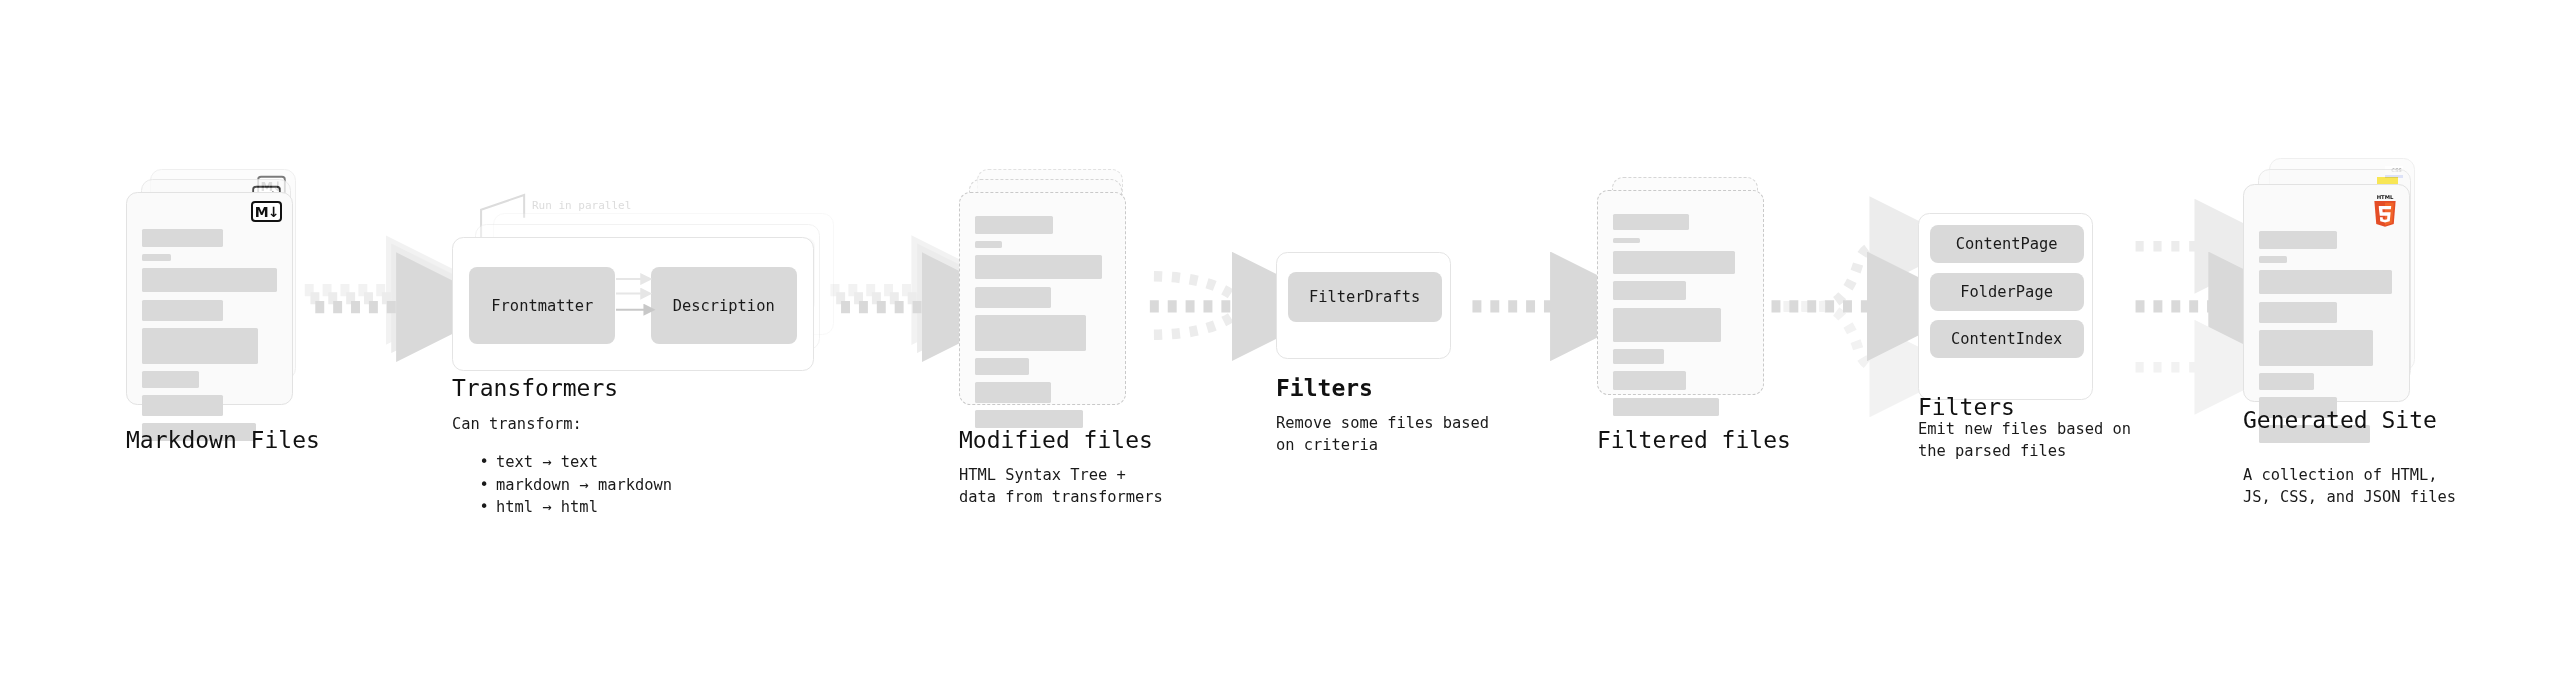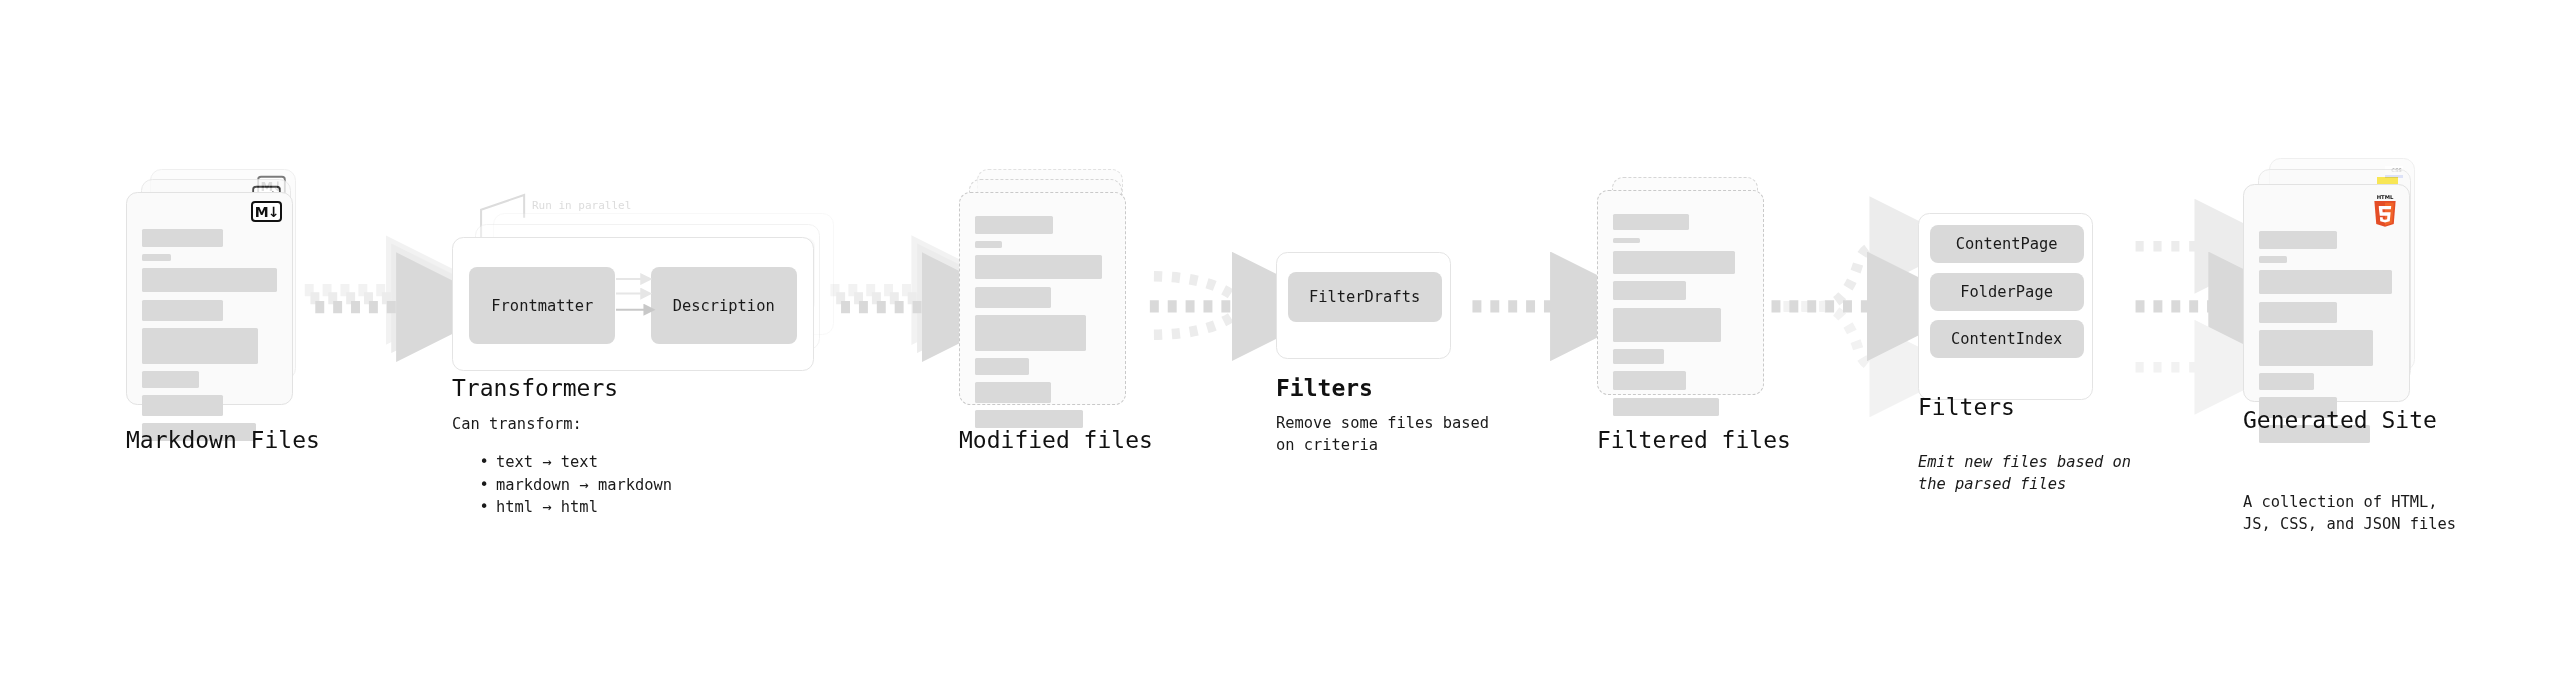--- a/index.html
+++ b/index.html
@@ -265,20 +265,22 @@
           <div class="doc-line" style="width:56%; height:21px;"></div>
           <div class="doc-line" style="width:82%; height:36px;"></div>
           <div class="doc-line" style="width:40%; height:16.3px;"></div>
           <div class="doc-line" style="width:56%; height:21px;"></div>
           <div class="doc-line" style="width:80%; height:18px;"></div>
         </div>
       </div>
     </div>
   </div>
   <div class="caption-title" style="left:959px; top:427px;">Modified files</div>
+  <div class="caption-sub" style="left:959px; top:465px;">HTML Syntax Tree +
+data from transformers</div>
 
   <div class="node" style="left:1276px; top:252px;">
     <div class="plugin-box" style="left:0; top:0; width:175px; height:107px;">
       <div class="pill" style="left:10.6px; top:18.7px; width:154px; height:50px;">FilterDrafts</div>
     </div>
   </div>
   <div class="caption-title" style="left:1276px; top:375px;font-weight:bold;">Filters</div>
   <div class="caption-sub" style="left:1276px; top:413px;">Remove some files based
 on criteria</div>
 
@@ -302,21 +304,21 @@
   <div class="caption-title" style="left:1597px; top:427px;">Filtered files</div>
 
   <div class="node" style="left:1918px; top:213px;">
     <div class="plugin-box" style="left:0; top:0; width:175px; height:187px;">
       <div class="pill" style="left:10.6px; top:11.4px; width:154px; height:38px;">ContentPage</div>
       <div class="pill" style="left:10.6px; top:59px; width:154px; height:38px;">FolderPage</div>
       <div class="pill" style="left:10.6px; top:106px; width:154px; height:38px;">ContentIndex</div>
     </div>
   </div>
   <div class="caption-title" style="left:1918px; top:394px;">Filters</div>
-  <div class="caption-sub" style="left:1918px; top:452px;font-style:italic;">Emit new files based on
+  <div class="caption-sub" style="left:1918px; top:419px;">Emit new files based on
 the parsed files</div>
 
   <div class="node" style="left:2243px; top:158px;">
     <div class="doc-stack" style="width:175px; height:248px;">
       <div class="doc-card l3" style="left:26px; top:0px; width:146px; height:213px;">
         <div class="badge css-badge" style="right:11.4px; top:7.3px;">CSS</div>
       </div>
       <div class="doc-card l2" style="left:14.6px; top:10.6px; width:153px; height:213px;">
         <div class="badge js-badge" style="right:11.4px; top:7.3px;"></div>
       </div>
@@ -336,17 +338,17 @@
           <div class="doc-line" style="width:58%; height:21px;"></div>
           <div class="doc-line" style="width:84%; height:36px;"></div>
           <div class="doc-line" style="width:41%; height:16.3px;"></div>
           <div class="doc-line" style="width:58%; height:21px;"></div>
           <div class="doc-line" style="width:82%; height:18px;"></div>
         </div>
       </div>
     </div>
   </div>
   <div class="caption-title" style="left:2243px; top:407px;">Generated Site</div>
-  <div class="caption-sub" style="left:2243px; top:492px;">A collection of HTML,
+  <div class="caption-sub" style="left:2243px; top:465px;">A collection of HTML,
 JS, CSS, and JSON files</div>
 
 </div>
 
 
 </body></html>

